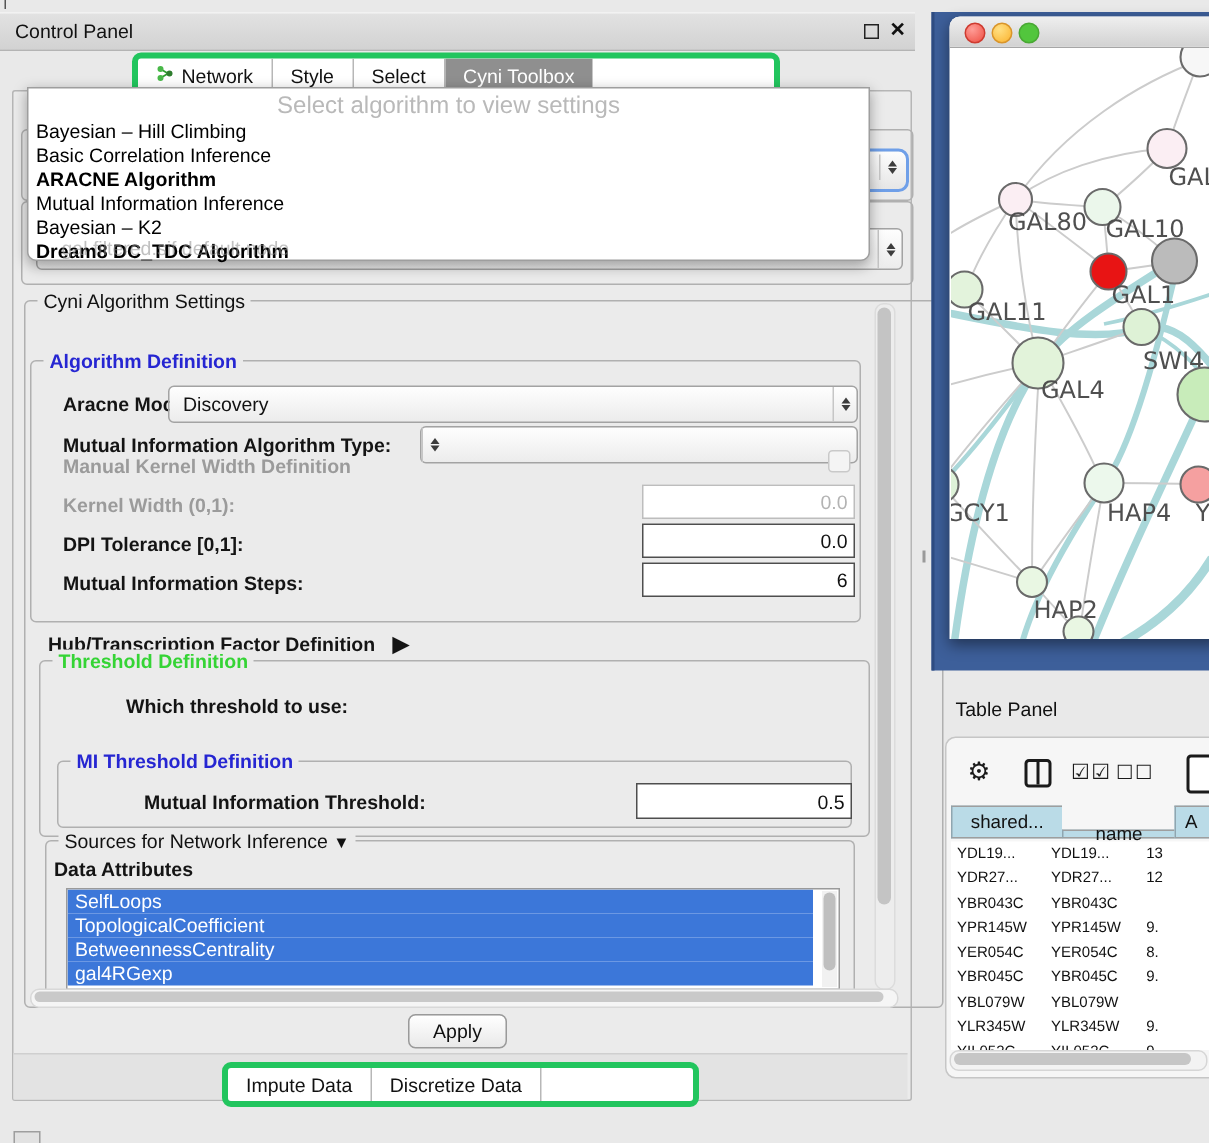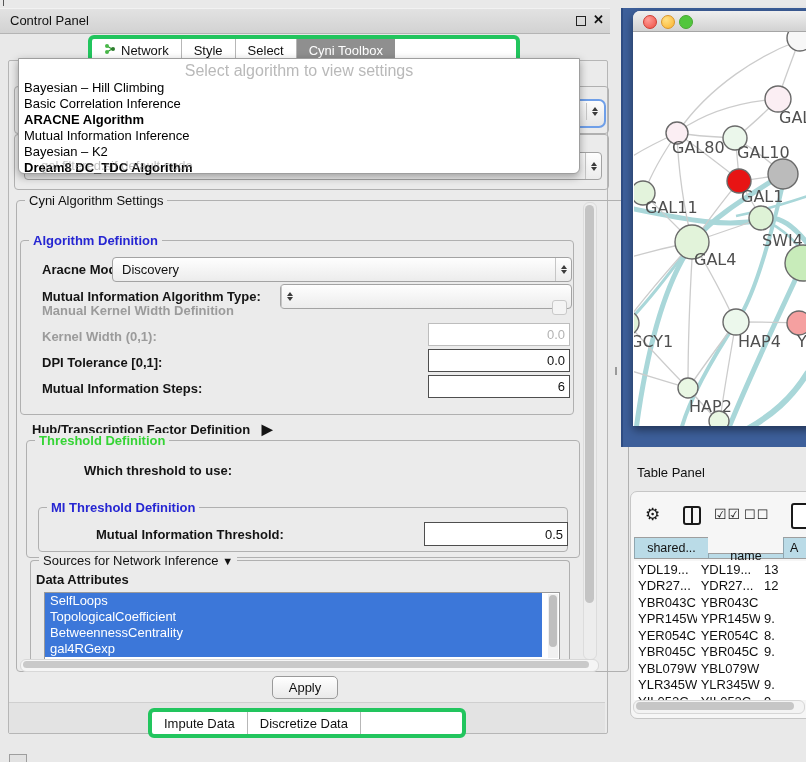--- a/index.html
+++ b/index.html
@@ -77,21 +77,21 @@
   .tpanel{left:630px;top:491px;width:200px;height:226px;background:#f6f6f6;border:1px solid #c6c6c6;border-radius:7px;}
   .ticon{position:absolute;color:#1a1a1a;}
   .split-ic{left:683px;top:506px;width:14px;height:15px;border:2px solid #1a1a1a;border-radius:3px;}
   .split-ic:before{content:"";position:absolute;left:6px;top:0;width:2px;height:15px;background:#1a1a1a;}
   .file-ic{left:791px;top:503px;width:20px;height:22px;border:2px solid #1a1a1a;border-radius:3px;background:#fff;}
   .thead{position:absolute;left:634px;top:537px;height:22px;display:flex;}
   .hcell{background:#badbe7;border-left:1px solid #8fa6b0;font-size:12.5px;display:flex;align-items:center;
          justify-content:center;color:#111;border-top:1px solid #9e9e9e;border-bottom:1px solid #9e9e9e;}
   .tbody{position:absolute;left:634px;top:561px;width:172px;height:139px;overflow:hidden;background:#fff;}
   .trow{display:flex;height:16.5px;align-items:center;}
-  .tcell{font-size:13px;color:#111;white-space:nowrap;overflow:hidden;padding-left:4px;}
+  .tcell{font-size:10px;color:#111;white-space:nowrap;overflow:hidden;padding-left:4px;}
   .c0{width:70px;} .c1{width:71px;} .c2{width:50px;}
   .tscroll{position:absolute;left:633px;top:700px;width:170px;height:12px;background:#f3f3f3;
            border:1px solid #d6d6d6;border-radius:6px;}
   .tsthumb{position:absolute;left:2px;top:1px;width:158px;height:8px;background:#c6c6c6;border-radius:4px;}
   .net-tab-icon{display:inline-block;margin-right:5px;}
 </style>
 </head>
 <body>
 
 <div id="root">

